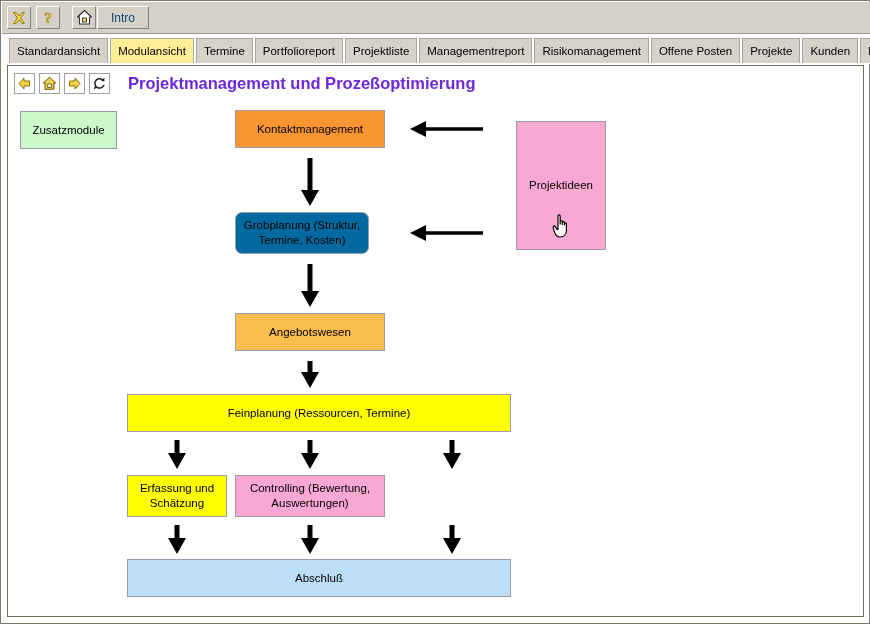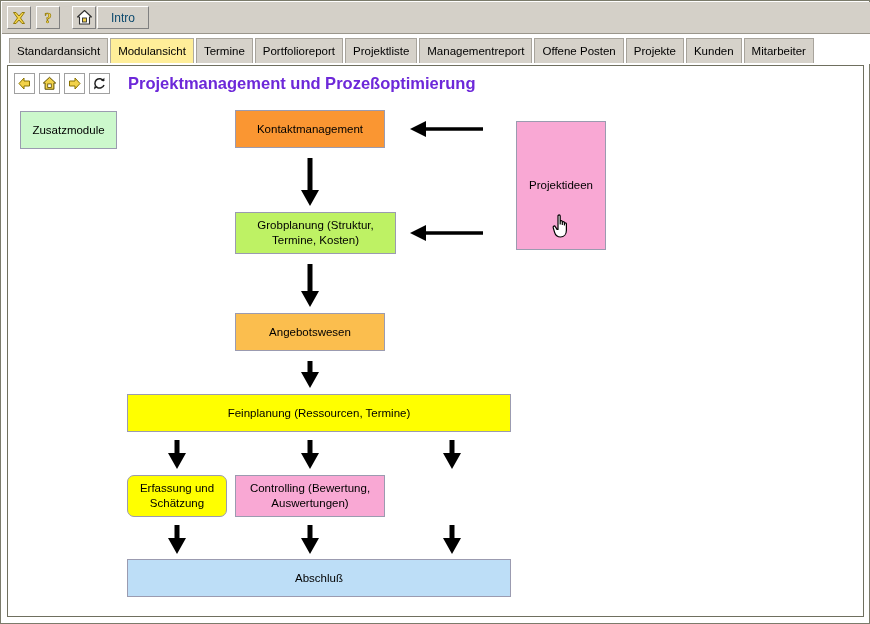--- a/index.html
+++ b/index.html
@@ -236,20 +236,23 @@
     <div class="tab">
       <span>Portfolioreport</span>
     </div>
     <div class="tab">
       <span>Projektliste</span>
     </div>
     <div class="tab">
       <span>Managementreport</span>
     </div>
     <div class="tab">
+      <span>Risikomanagement</span>
+    </div>
+    <div class="tab">
       <span>Offene Posten</span>
     </div>
     <div class="tab">
       <span>Projekte</span>
     </div>
     <div class="tab">
       <span>Kunden</span>
     </div>
     <div class="tab">
       <span>Mitarbeiter</span>
@@ -347,33 +350,33 @@
       </div>
 
       <div class="node" style="left:227px; top:10px; width:150px; height:38px; background:#fa9632;">
         <span>Kontaktmanagement</span>
       </div>
 
       <div class="node" style="left:508px; top:21px; width:90px; height:129px; background:#f9a8d4;text-align:right;">
         <span>Projektideen</span>
       </div>
 
-      <div class="node" style="left:227px; top:112px; width:161px; height:42px; background:#bef264;">
+      <div class="node" style="left:227px; top:112px; width:134px; height:42px; background:#0369a1;border-radius:7px;">
         <span>Grobplanung (Struktur, Termine, Kosten)</span>
       </div>
 
       <div class="node" style="left:227px; top:213px; width:150px; height:38px; background:#fbbe4e;">
         <span>Angebotswesen</span>
       </div>
 
       <div class="node" style="left:119px; top:294px; width:384px; height:38px; background:#ffff00;">
         <span>Feinplanung (Ressourcen, Termine)</span>
       </div>
 
-      <div class="node" style="left:119px; top:375px; width:100px; height:42px; background:#ffff00;border-radius:7px;">
+      <div class="node" style="left:119px; top:375px; width:100px; height:42px; background:#ffff00;">
         <span>Erfassung und Schätzung</span>
       </div>
 
       <div class="node" style="left:227px; top:375px; width:150px; height:42px; background:#f9a8d4;">
         <span>Controlling (Bewertung, Auswertungen)</span>
       </div>
 
 
       <div class="node" style="left:119px; top:459px; width:384px; height:38px; background:#bddef7;">
         <span>Abschluß</span>

